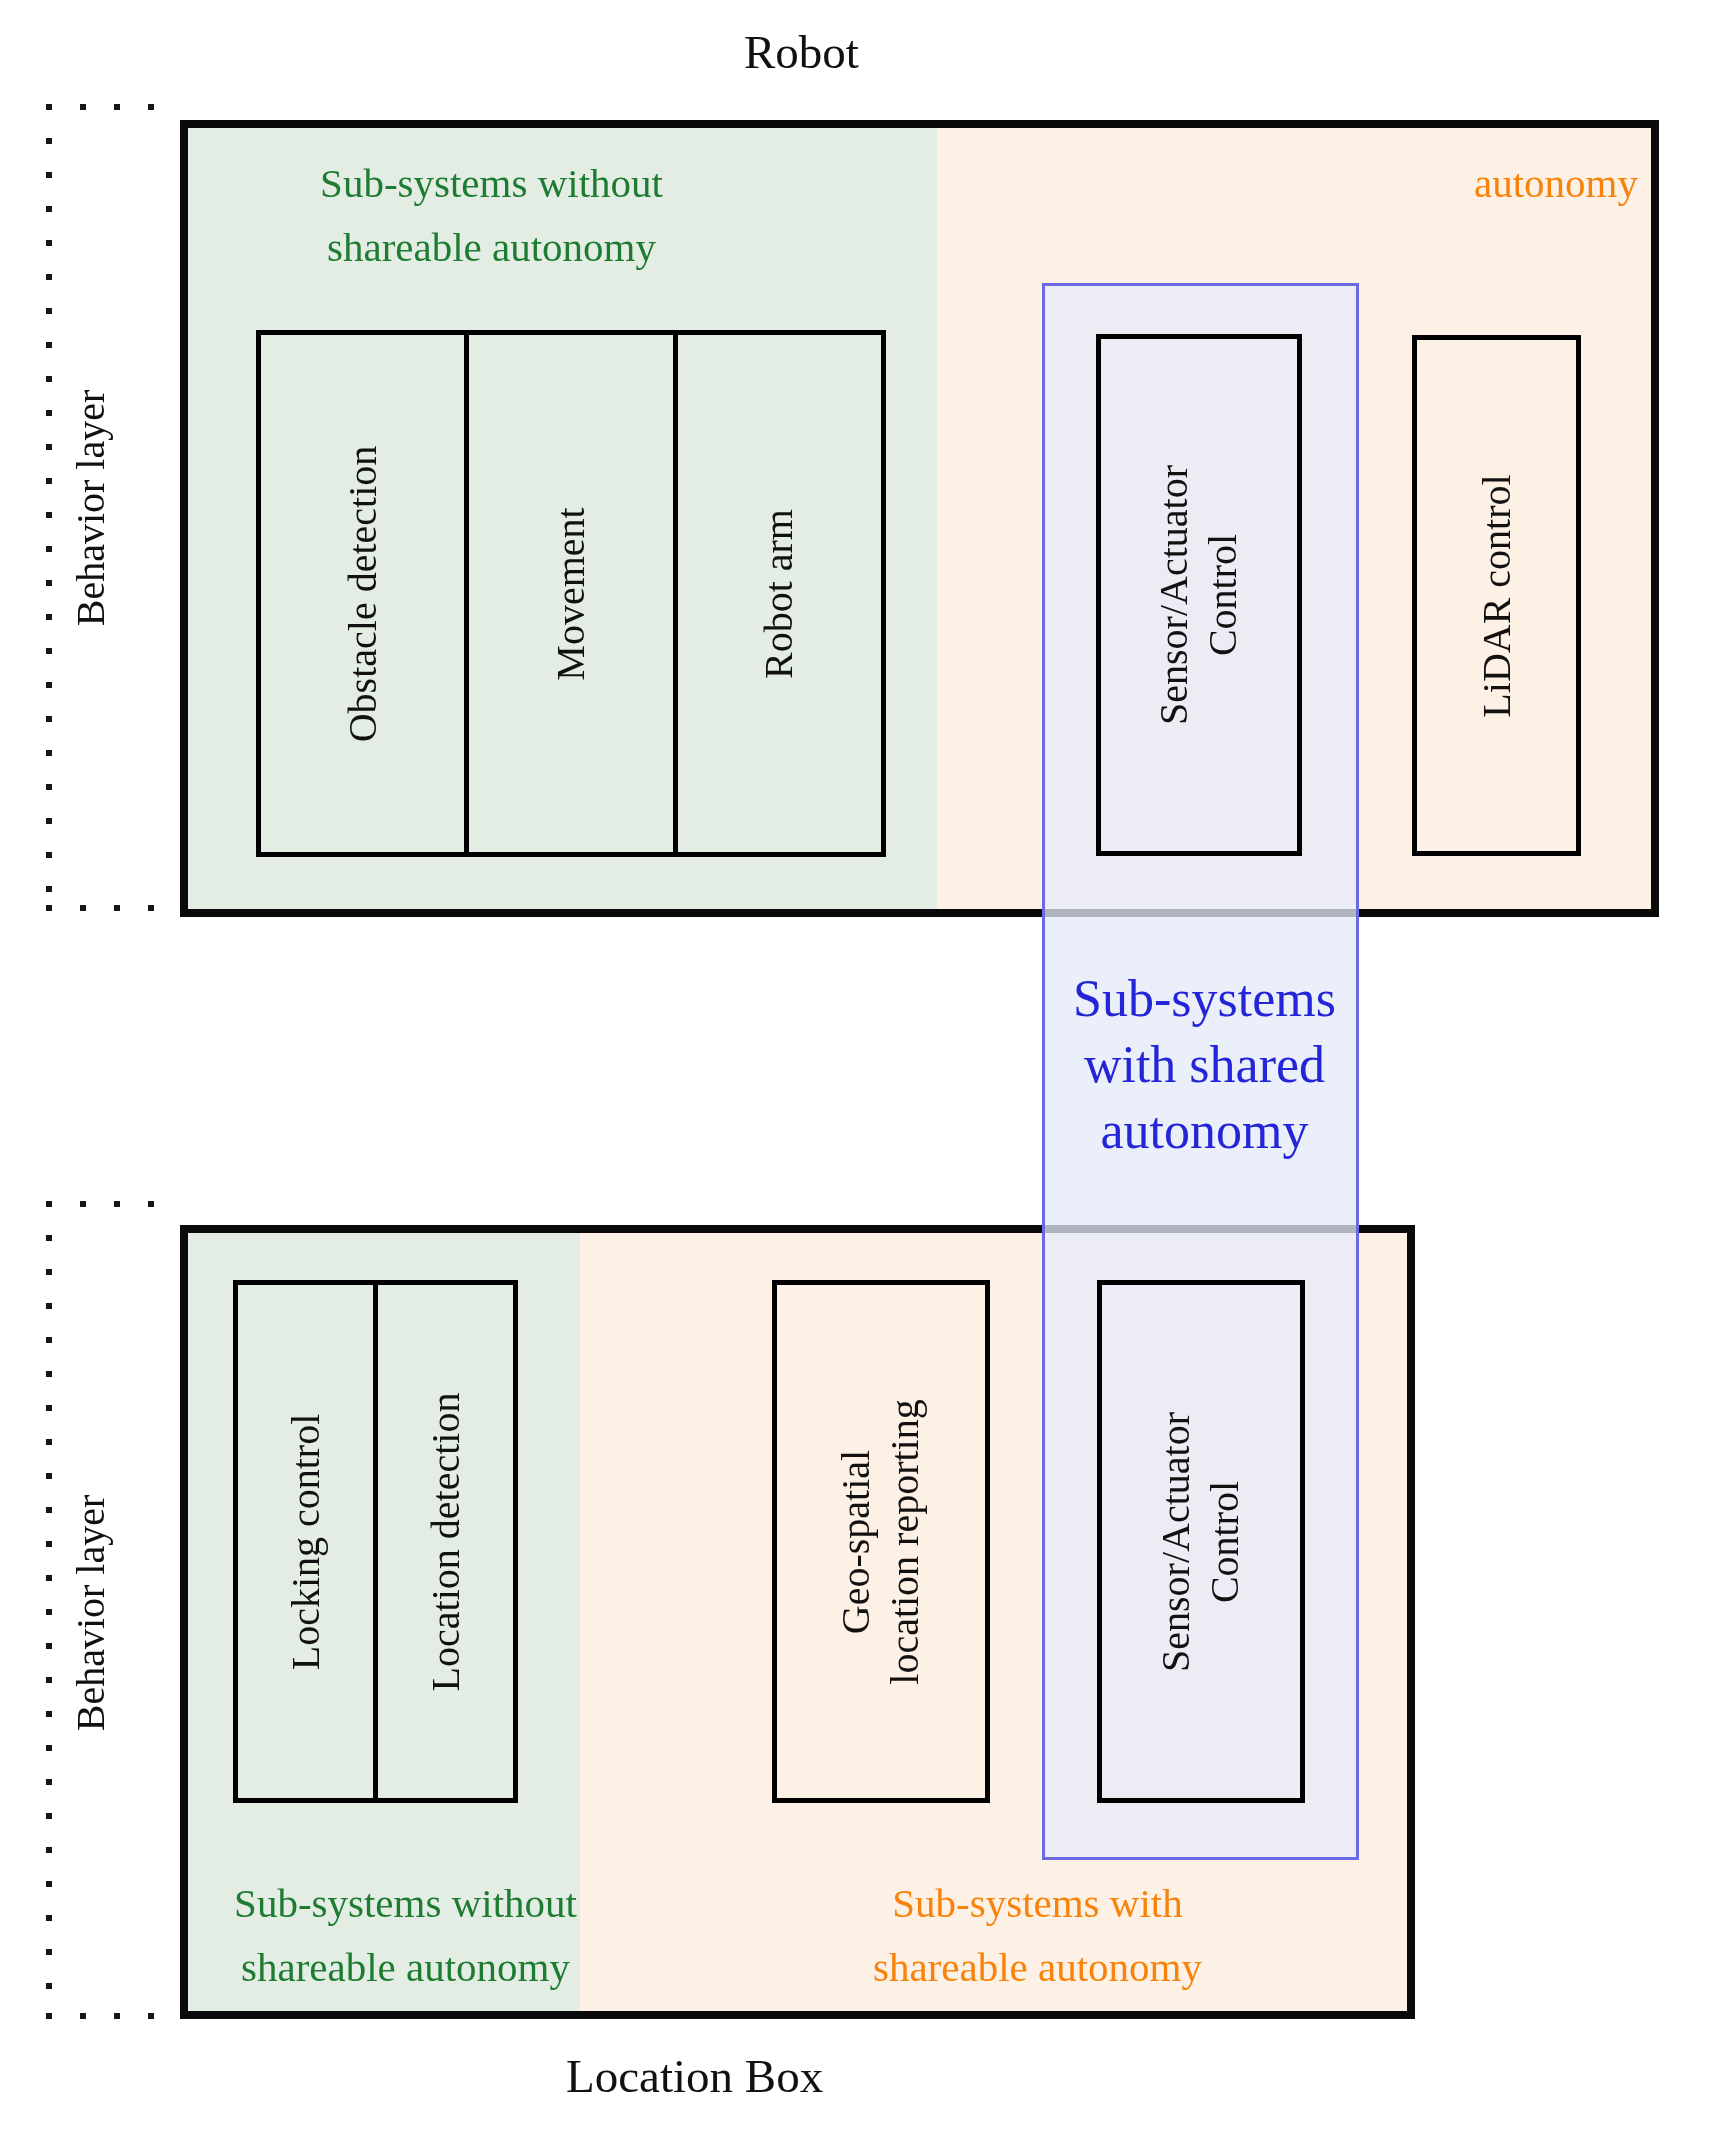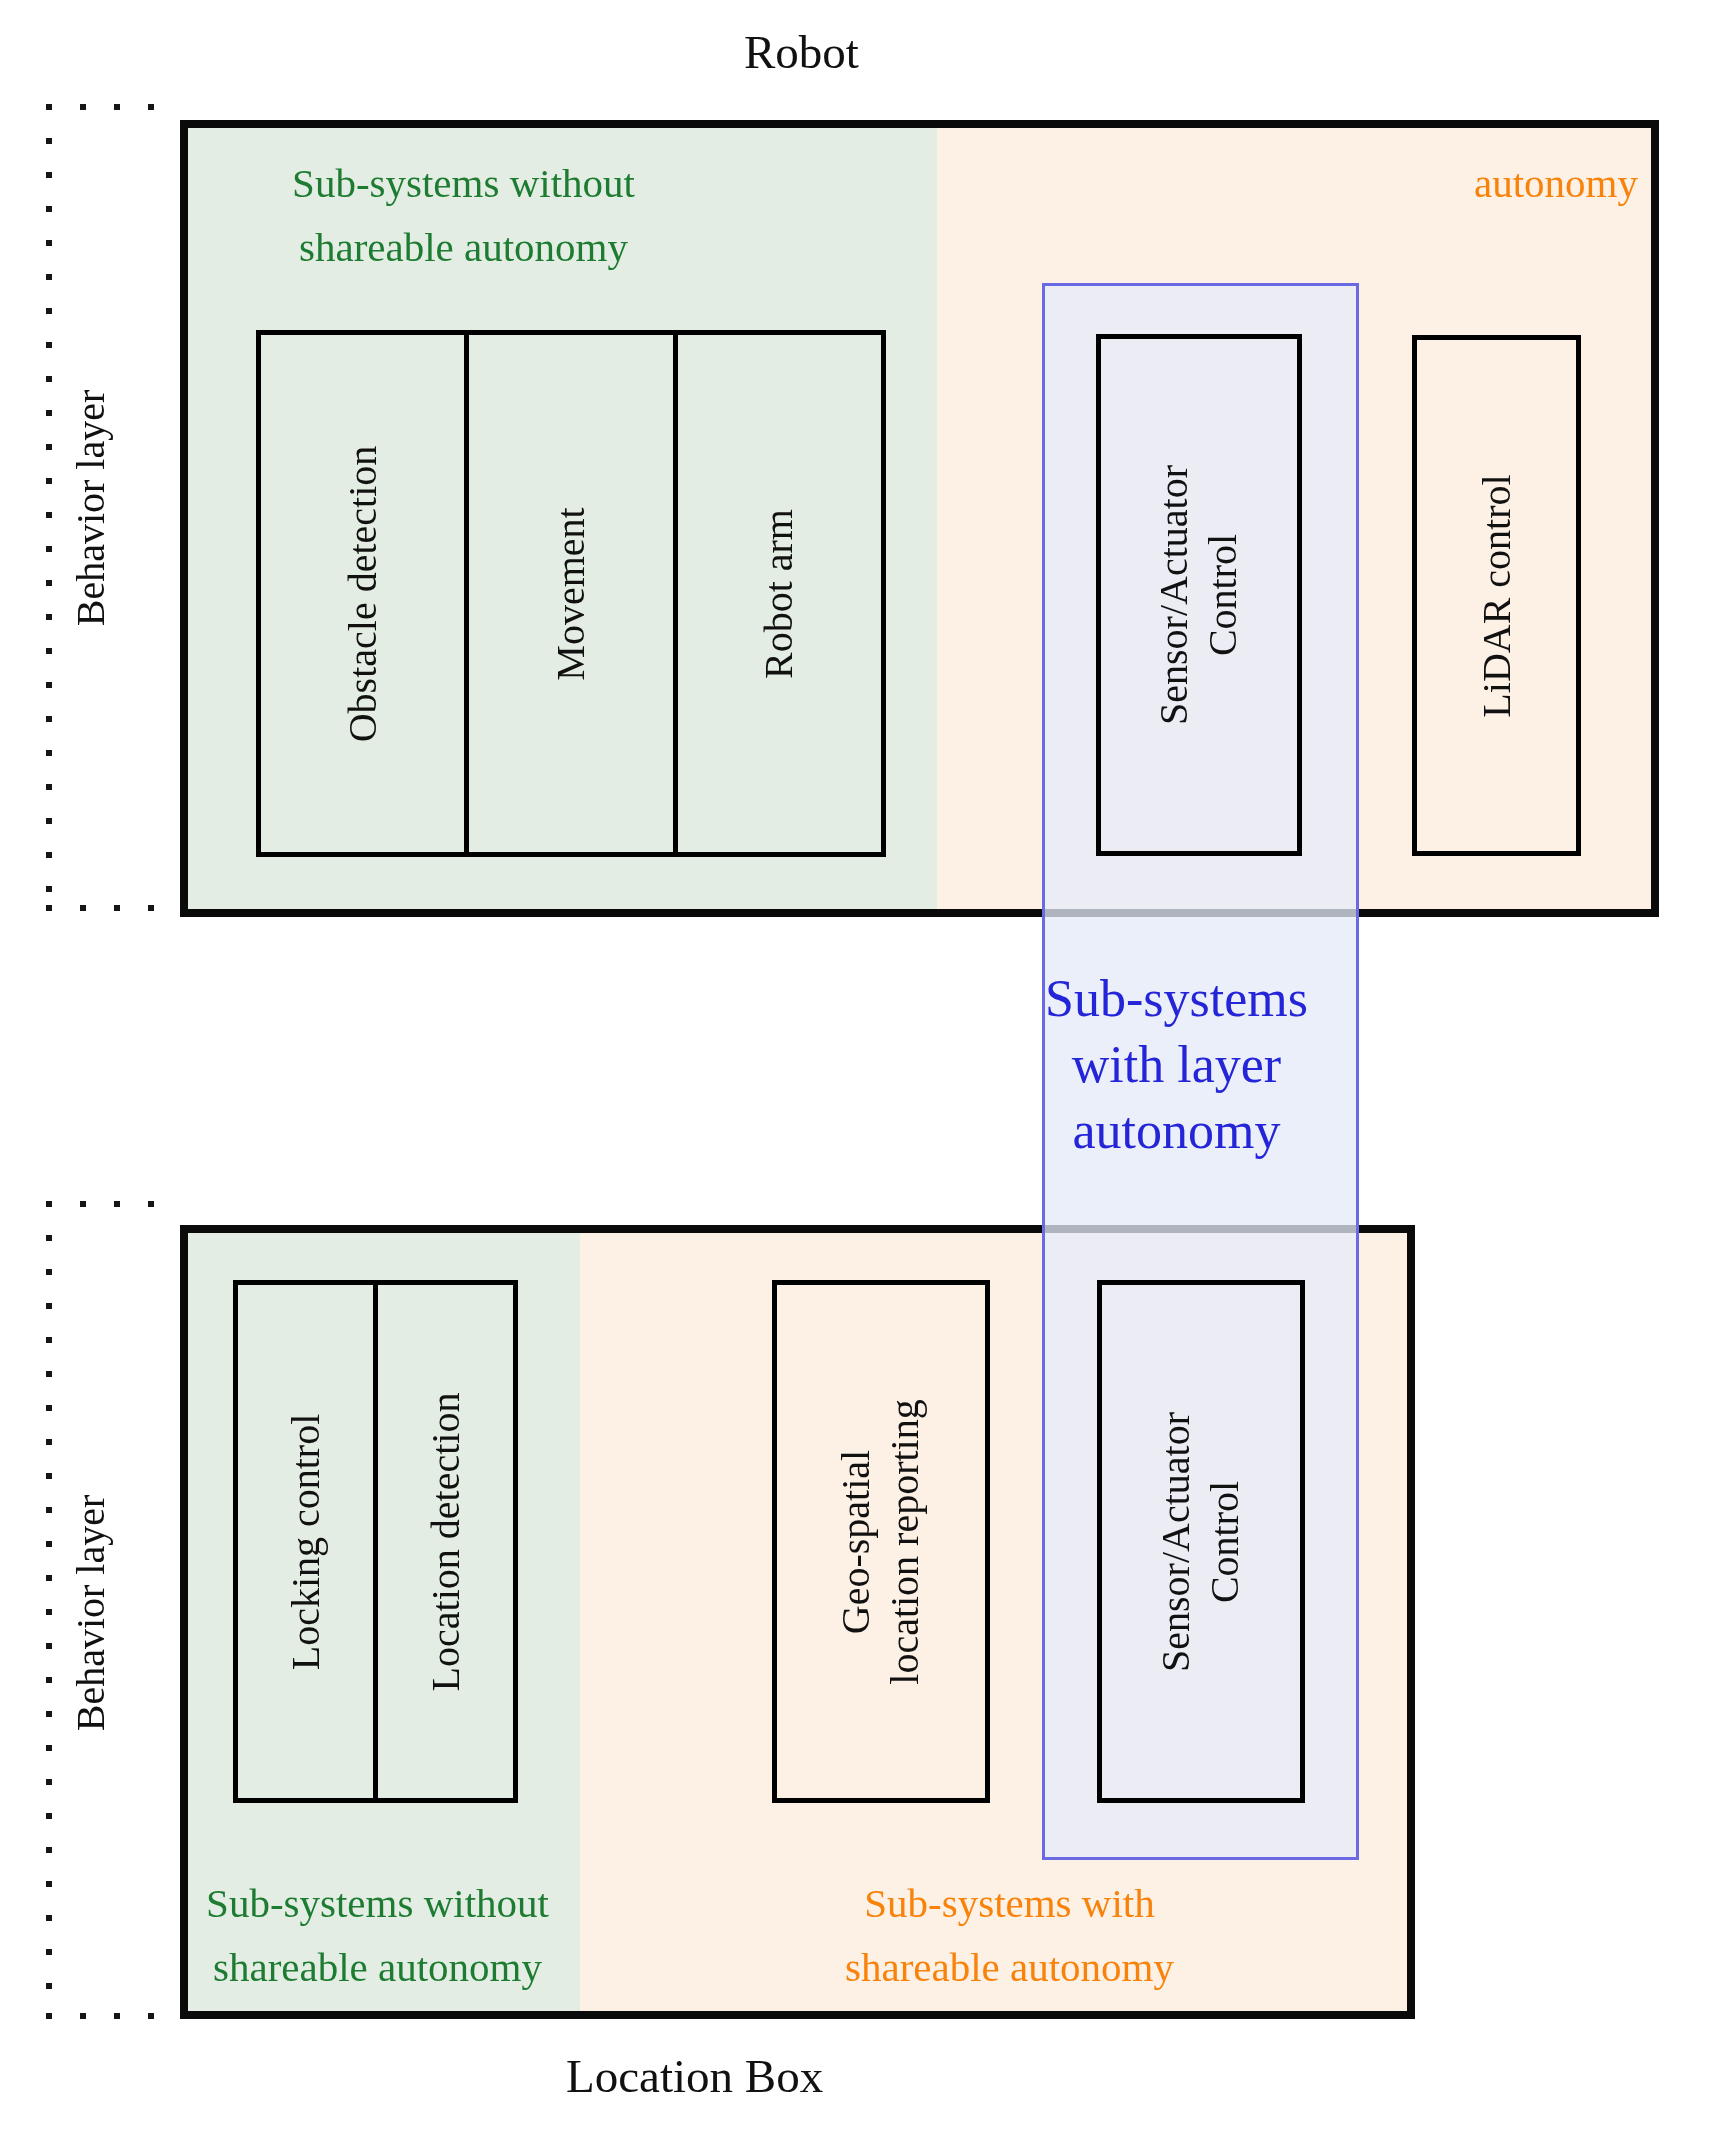--- a/index.html
+++ b/index.html
@@ -9,21 +9,21 @@
   
   .container{position:absolute;border:8px solid #0a0a0a;box-sizing:border-box;z-index:1;}
   .pane{position:absolute;top:0;bottom:0;}
   .pane.green{background:var(--green_fill,#e4ede4);}
   .pane.peach{background:var(--peach_fill,#fdf0e5);}
 
   
   .title{position:absolute;font-weight:normal;font-size:47px;text-align:left;z-index:4;}
 
   
-  .heading{position:absolute;font-size:41px;line-height:64px;z-index:3;}
+  .heading{position:absolute;font-size:41px;line-height:64px;z-index:3;margin-left:28px;}
   .heading.green{color:var(--green_text,#1d7c31);text-align:center;}
   .heading.orange{color:var(--orange_text,#f8820a);}
   .heading.blue{color:var(--blue_text,#2525d8);text-align:center;line-height:66px;font-size:52px;z-index:6;}
 
   
   .grp{position:absolute;display:flex;border:5.3px solid #000;box-sizing:border-box;z-index:2;}
   .cell{position:relative;flex:1 1 0;border-right:5.3px solid #000;}
   .cell:last-child{border-right:none;}
   .box{position:absolute;border:5.3px solid #000;box-sizing:border-box;z-index:2;background:transparent;}
   .box.overband{z-index:6;}
@@ -92,21 +92,21 @@
       <div>Control</div>
     </div>
   </div>
 
   <div class="box" style="left:1412px;top:335px;width:169px;height:521px;">
     <div class="rot">LiDAR control</div>
   </div>
 
   <div class="heading blue" style="left:957px;top:966px;width:439px;">
     <div>Sub-systems</div>
-    <div>with layer</div>
+    <div>with shared</div>
     <div>autonomy</div>
   </div>
 
   <div class="doth" style="left:46px;top:1201px;width:134px;"></div>
   <div class="dotv" style="left:46px;top:1201px;height:816px;"></div>
   <div class="doth" style="left:46px;top:2013px;width:134px;"></div>
   <div class="behavior" style="left:90px;top:1613px;">Behavior layer</div>
 
   <div class="container" style="left:180px;top:1225px;width:1235px;height:794px;">
     <div class="pane green" style="left:0;width:392px;"></div>

